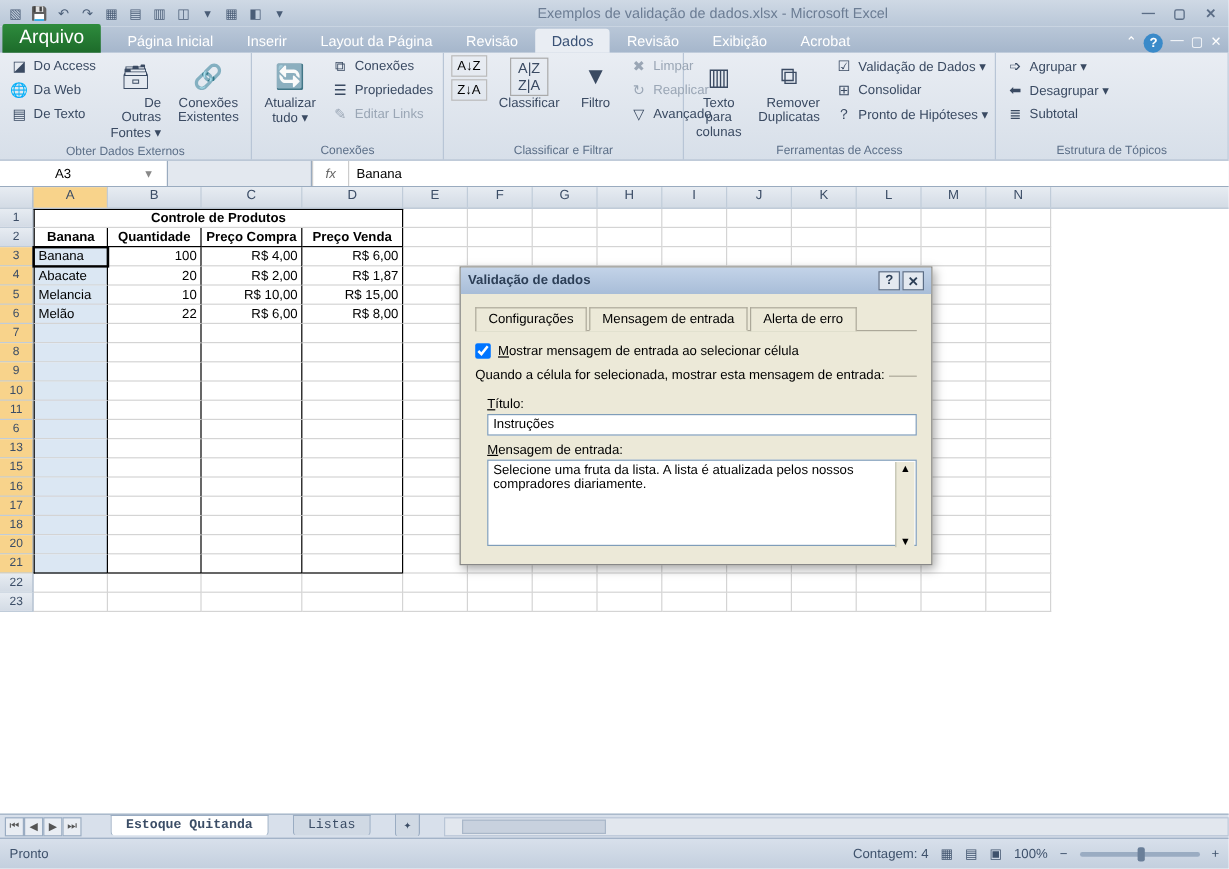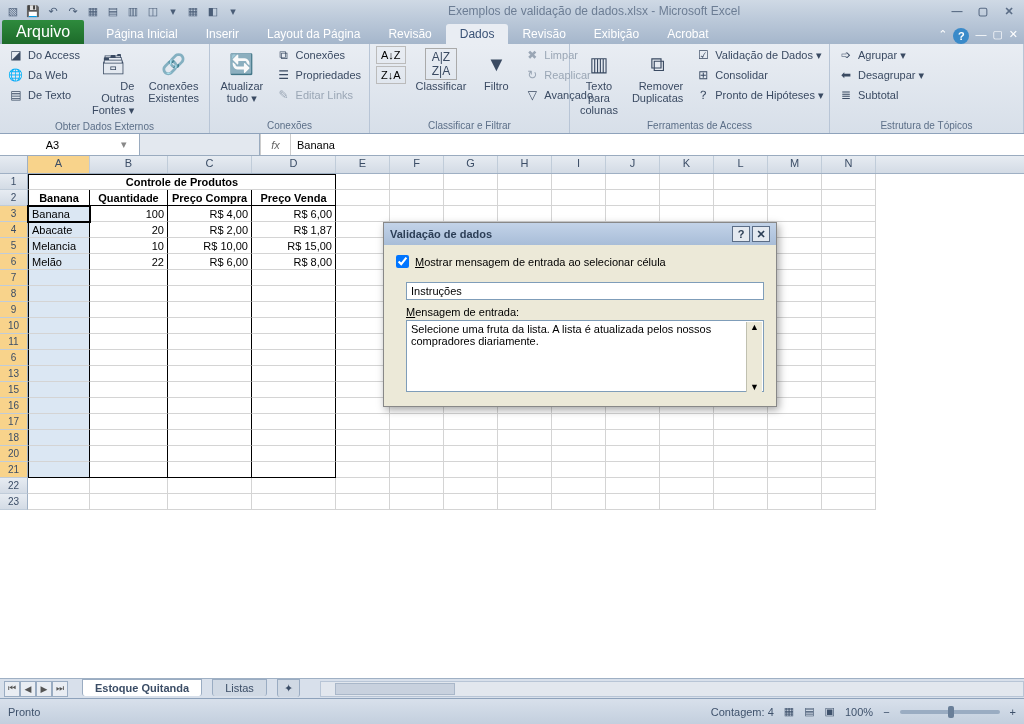--- a/index.html
+++ b/index.html
@@ -60,21 +60,21 @@
 
 .statusbar { position:absolute; bottom:0; left:0; right:0; height:26px; background:linear-gradient(#d8e0eb,#c3cfde); border-top:1px solid #8ea2bb; display:flex; align-items:center; padding:0 8px; color:#3f526c;}
 .statusbar .right { margin-left:auto; display:flex; align-items:center; gap:10px;}
 .zoom-slider { width:100px; height:4px; background:#9aacc2; position:relative; border-radius:2px;}
 .zoom-slider .thumb { position:absolute; left:48px; top:-4px; width:6px; height:12px; background:#6a7f99; border-radius:2px;}
 
 
 .sheettabs { position:absolute; bottom:26px; left:0; right:0; height:20px; background:#d8e0eb; border-top:1px solid #9fb0c4; display:flex; align-items:center;}
 .navbtns { display:flex; padding:0 4px; gap:0;}
 .navbtn { width:16px; height:16px; border:1px solid #9aacc2; background:#e9edf3; display:flex;align-items:center;justify-content:center; font-size:9px; color:#555;}
-.sheettab { padding:2px 12px; background:#fff; border:1px solid #9aacc2; border-bottom:none; margin-left:10px; font-weight:bold; color:#3b4d66; border-radius:0 0 3px 3px; transform:translateY(-1px);}
+.sheettab { padding:2px 12px; background:#fff; border:1px solid #9aacc2; border-bottom:none; margin-left:20px; font-weight:bold; color:#3b4d66; border-radius:0 0 3px 3px; transform:translateY(-1px);font-family:Liberation Mono, monospace;}
 .sheettab.inactive { background:#d0d9e4; font-weight:normal;}
 .hscroll { flex:1; margin-left:20px; height:16px; background:#e2e7ee; border:1px solid #b8c5d6; position:relative;}
 .hscroll .bar { position:absolute; left:14px; width:120px; top:1px; bottom:1px; background:#c8d1de; border:1px solid #a9b7c9;}
 
 .dialog { position:absolute; left:383px; top:222px; width:394px; background:#ece9d8; border:1px solid #888; box-shadow:2px 3px 8px rgba(0,0,0,.35); font-size:11px;}
 .dlg-title { height:22px; background:linear-gradient(#c3d3e8,#a8bdd8); display:flex; align-items:center; padding:0 6px; font-weight:bold; color:#2c3e56;}
 .dlg-title .dlg-btns { margin-left:auto; display:flex; gap:2px;}
 .dlg-btn { width:18px;height:16px;border:1px solid #5b6d86;background:#e4e9f0;display:flex;align-items:center;justify-content:center;font-weight:bold;font-size:11px;}
 .dlg-body { padding:10px 12px 12px;}
 .dlg-tabs { display:flex; border-bottom:1px solid #aca899; margin-bottom:10px;}
@@ -694,25 +694,34 @@
 
 <div class="dialog">
   <div class="dlg-title">
     <span>Validação de dados</span>
     <div class="dlg-btns">
       <div class="dlg-btn">?</div>
       <div class="dlg-btn">✕</div>
     </div>
   </div>
   <div class="dlg-body">
+    <div class="dlg-tabs">
+      <div class="dlg-tab">Configurações</div>
+      <div class="dlg-tab active">Mensagem de entrada</div>
+      <div class="dlg-tab">Alerta de erro</div>
+    </div>
     <label class="dlg-chk">
       <input type="checkbox" checked="" style="">
       <span class="underline-first">Mostrar mensagem de entrada ao selecionar célula</span>
     </label>
+    <fieldset>
+      <legend>Quando a célula for selecionada, mostrar esta mensagem de entrada:</legend>
+    </fieldset>
     <div style="padding-left:10px;padding-top:6px;">
+      <div class="dlg-label underline-first">Título:</div>
       <input class="dlg-input" value="Instruções" style="">
       <div class="dlg-label"><span style="text-decoration:underline">M</span><span>ensagem de entrada:</span></div>
       <div style="position:relative">
         <textarea class="dlg-textarea" style="">Selecione uma fruta da lista. A lista é atualizada pelos nossos compradores diariamente.</textarea>
         <div style="position:absolute;right:2px;top:2px;bottom:2px;width:16px;background:#ece9d8;border-left:1px solid #c0c0b0;">
           <div style="text-align:center;font-size:9px;">▲</div>
           <div style="position:absolute;bottom:0;width:100%;text-align:center;font-size:9px;">▼</div>
         </div>
       </div>
     </div>

